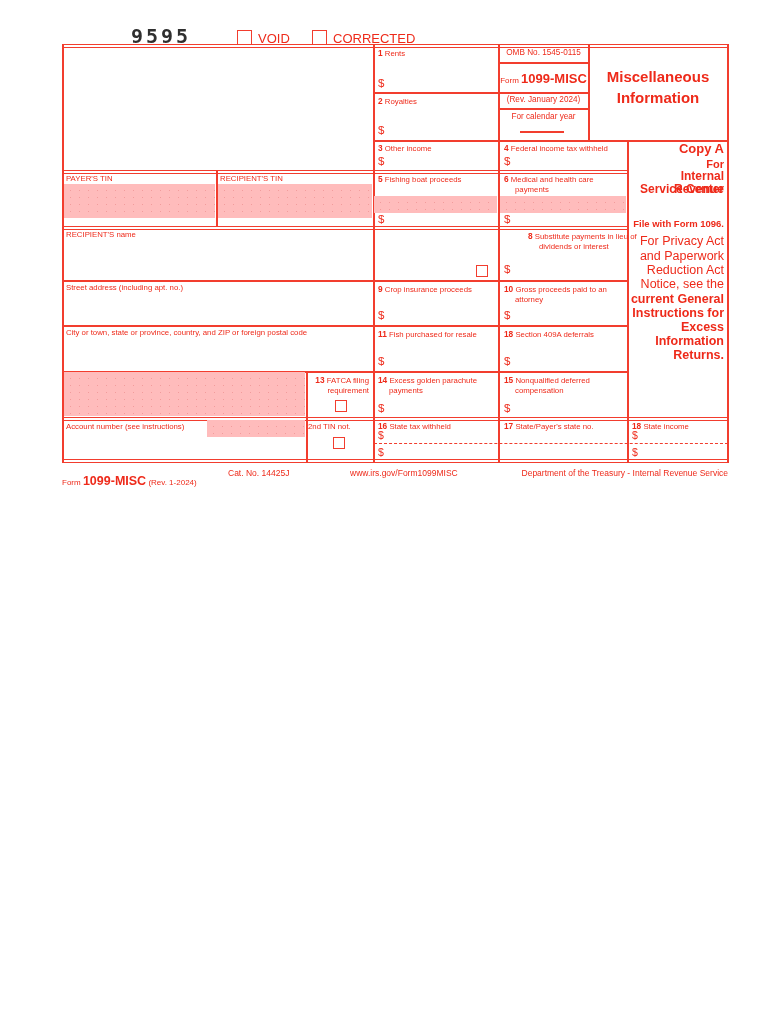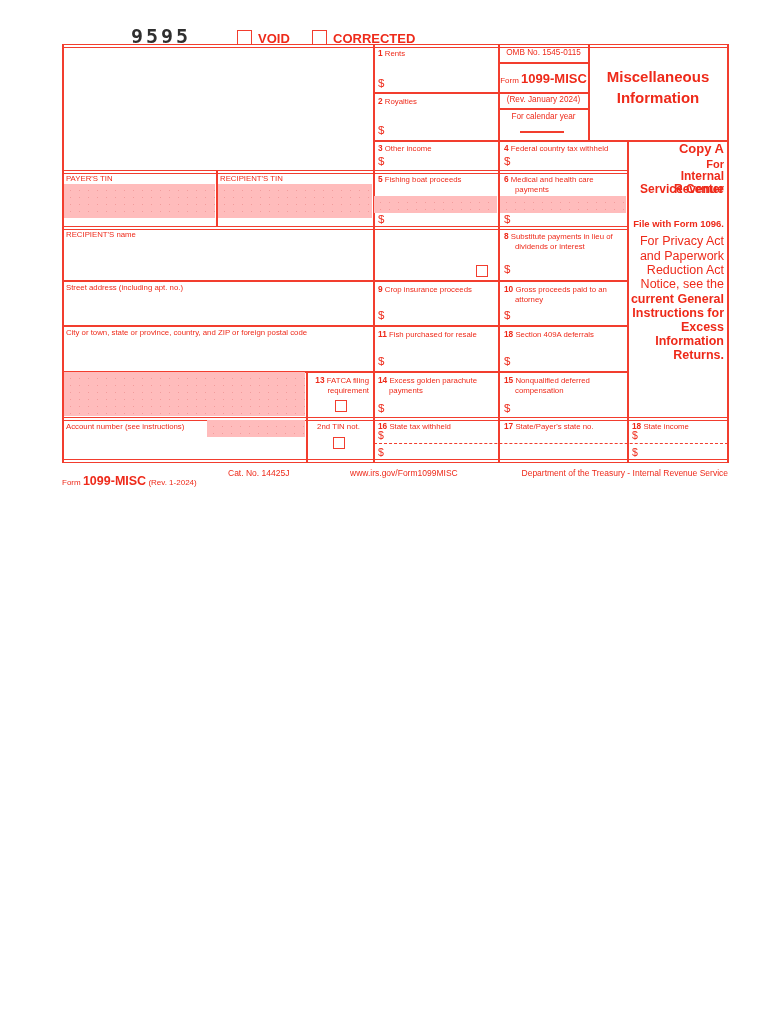--- a/index.html
+++ b/index.html
@@ -17,21 +17,21 @@
   .lbl { position:absolute; font-size:7.8px; line-height:1.28; color:var(--red);
          padding-left:11px; text-indent:-11px; }
   .plain { padding-left:0; text-indent:0; }
   .num { font-weight:bold; font-size:8.3px; }
   .dollar { position:absolute; font-size:11.5px; color:var(--red); }
   .dollar-sm { position:absolute; font-size:10.5px; color:var(--red); }
   .ctr { text-align:center; }
   .rp { position:absolute; left:629px; width:95px; text-align:right; color:var(--red); line-height:1.1; }
   .ocr { position:absolute; font-family:"DejaVu Sans Mono", monospace; font-weight:bold;
          color:var(--black); font-size:20px; letter-spacing:3px; }
-  .cbl { position:absolute; font-size:13px; font-weight:bold; color:var(--red); }
+  .cbl { position:absolute; font-size:13px; font-weight:normal; color:var(--red); }
   .bigtitle { position:absolute; left:590px; top:66px; width:136px; text-align:center;
               font-size:15px; font-weight:bold; line-height:1.4; color:var(--red); }
 </style>
 </head>
 <body>
 
 <div id="page">
 
   <div class="ocr" style="left:131px; top:24px;">9595</div>
   <div class="cb" style="left:237px; top:30px; width:15px; height:15px;"></div>
@@ -69,21 +69,21 @@
   <div class="pink" style="left:500px; top:196px; width:126px; height:17px;"></div>
   <div class="pink" style="left:64px; top:372px; width:241px; height:44px;"></div>
   <div class="pink" style="left:207px; top:420px; width:98px; height:17px;"></div>
 
   <div class="lbl plain" style="left:66px; top:174px;">PAYER'S TIN</div>
   <div class="lbl plain" style="left:220px; top:174px;">RECIPIENT'S TIN</div>
   <div class="lbl plain" style="left:66px; top:230px;">RECIPIENT'S name</div>
   <div class="lbl plain" style="left:66px; top:283px;">Street address (including apt. no.)</div>
   <div class="lbl plain" style="left:66px; top:328px; width:300px;">City or town, state or province, country, and ZIP or foreign postal code</div>
   <div class="lbl plain" style="left:66px; top:422px;">Account number (see instructions)</div>
-  <div class="lbl plain" style="left:308px; top:422px; width:61px; text-align:center;">2nd TIN not.</div>
+  <div class="lbl plain" style="left:308px; top:422px; width:61px; text-align:left;">2nd TIN not.</div>
   <div class="cb" style="left:333px; top:437px; width:12px; height:12px;"></div>
 
   <div class="lbl plain ctr" style="left:498px; top:48px; width:91px; font-size:8.2px;">OMB No. 1545-0115</div>
   <div class="lbl plain ctr" style="left:498px; top:71px; width:91px; font-size:8px;">
     <span>Form</span>
     <span style="font-size:13px; font-weight:bold;">1099-MISC</span>
   </div>
   <div class="lbl plain ctr" style="left:498px; top:95px; width:91px; font-size:8.2px;">(Rev. January 2024)</div>
   <div class="lbl plain ctr" style="left:498px; top:112px; width:91px; font-size:8.2px;">For calendar year</div>
   <div class="hl" style="left:520px; top:131px; width:44px;"></div>
@@ -110,32 +110,32 @@
 
   <div class="lbl" style="left:378px; top:48px; width:110px;"><span class="num">1</span> <span>Rents</span></div>
   <div class="dollar" style="left:378px; top:77px;">$</div>
 
   <div class="lbl" style="left:378px; top:96px; width:110px;"><span class="num">2</span> <span>Royalties</span></div>
   <div class="dollar" style="left:378px; top:124px;">$</div>
 
   <div class="lbl" style="left:378px; top:143px; width:110px;"><span class="num">3</span> <span>Other income</span></div>
   <div class="dollar" style="left:378px; top:155px;">$</div>
 
-  <div class="lbl" style="left:504px; top:143px; width:120px;"><span class="num">4</span> <span>Federal country tax withheld</span></div>
+  <div class="lbl" style="left:504px; top:143px; width:120px;"><span class="num">4</span> <span>Federal income tax withheld</span></div>
   <div class="dollar" style="left:504px; top:155px;">$</div>
 
   <div class="lbl" style="left:378px; top:174px; width:112px;"><span class="num">5</span> <span>Fishing boat proceeds</span></div>
   <div class="dollar" style="left:378px; top:213px;">$</div>
 
   <div class="lbl" style="left:504px; top:174px; width:110px;"><span class="num">6</span> <span>Medical and health care payments</span></div>
   <div class="dollar" style="left:504px; top:213px;">$</div>
 
   <div class="cb" style="left:476px; top:265px; width:12px; height:12px;"></div>
 
-  <div class="lbl" style="left:504px; top:231px; width:118px;"><span class="num">8</span> <span>Substitute payments in lieu of dividends or interest</span></div>
+  <div class="lbl" style="left:528px; top:231px; width:118px;"><span class="num">8</span> <span>Substitute payments in lieu of dividends or interest</span></div>
   <div class="dollar" style="left:504px; top:263px;">$</div>
 
   <div class="lbl" style="left:378px; top:284px; width:112px;"><span class="num">9</span> <span>Crop insurance proceeds</span></div>
   <div class="dollar" style="left:378px; top:309px;">$</div>
 
   <div class="lbl" style="left:504px; top:284px; width:115px;"><span class="num">10</span> <span>Gross proceeds paid to an attorney</span></div>
   <div class="dollar" style="left:504px; top:309px;">$</div>
 
   <div class="lbl" style="left:378px; top:329px; width:118px;"><span class="num">11</span> <span>Fish purchased for resale</span></div>
   <div class="dollar" style="left:378px; top:355px;">$</div>

